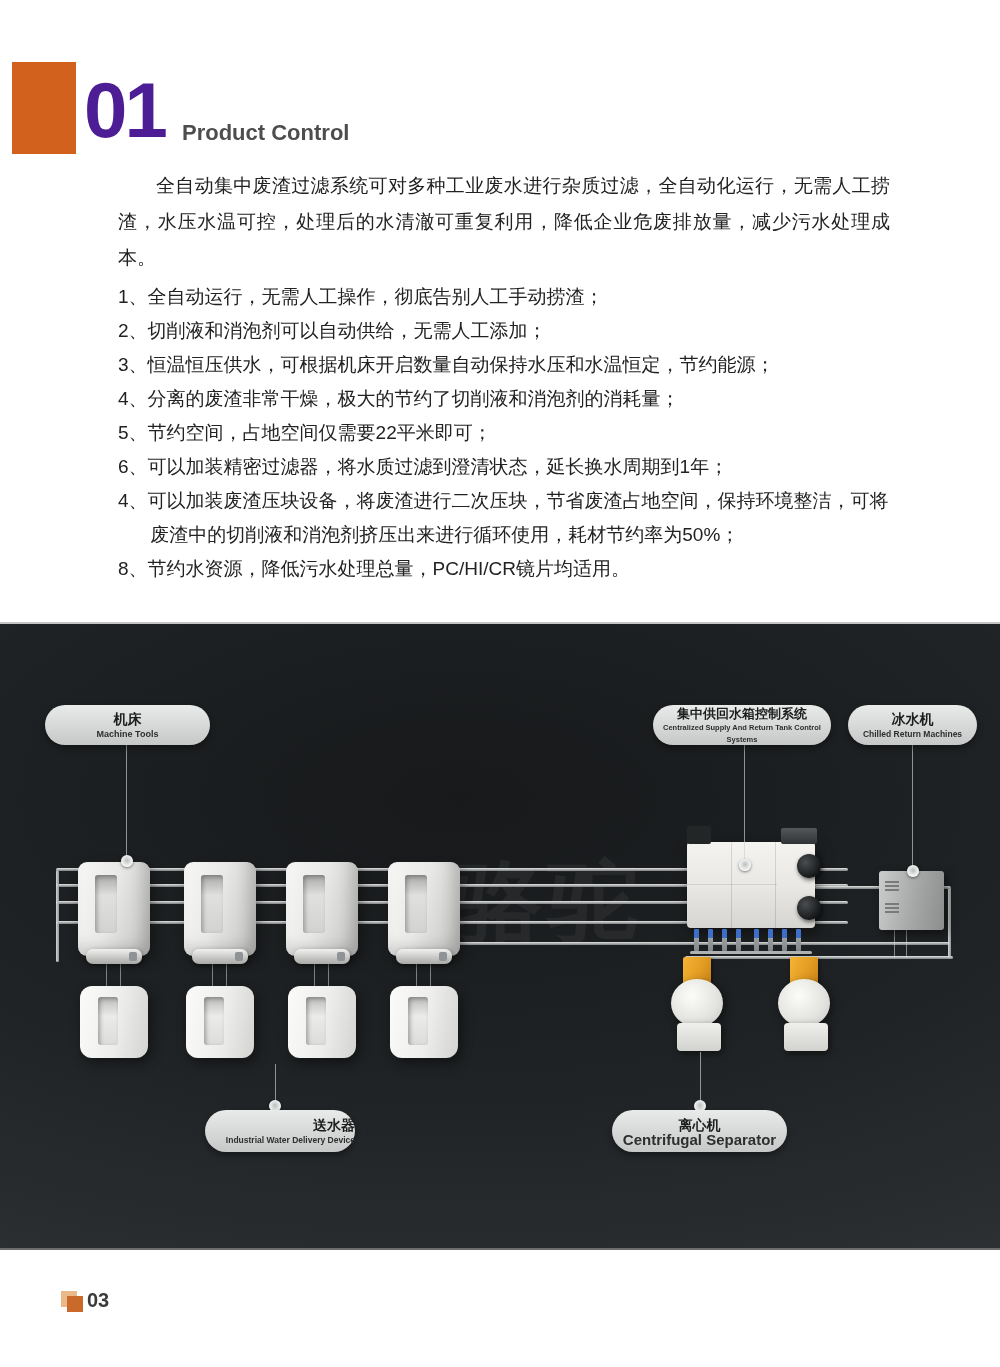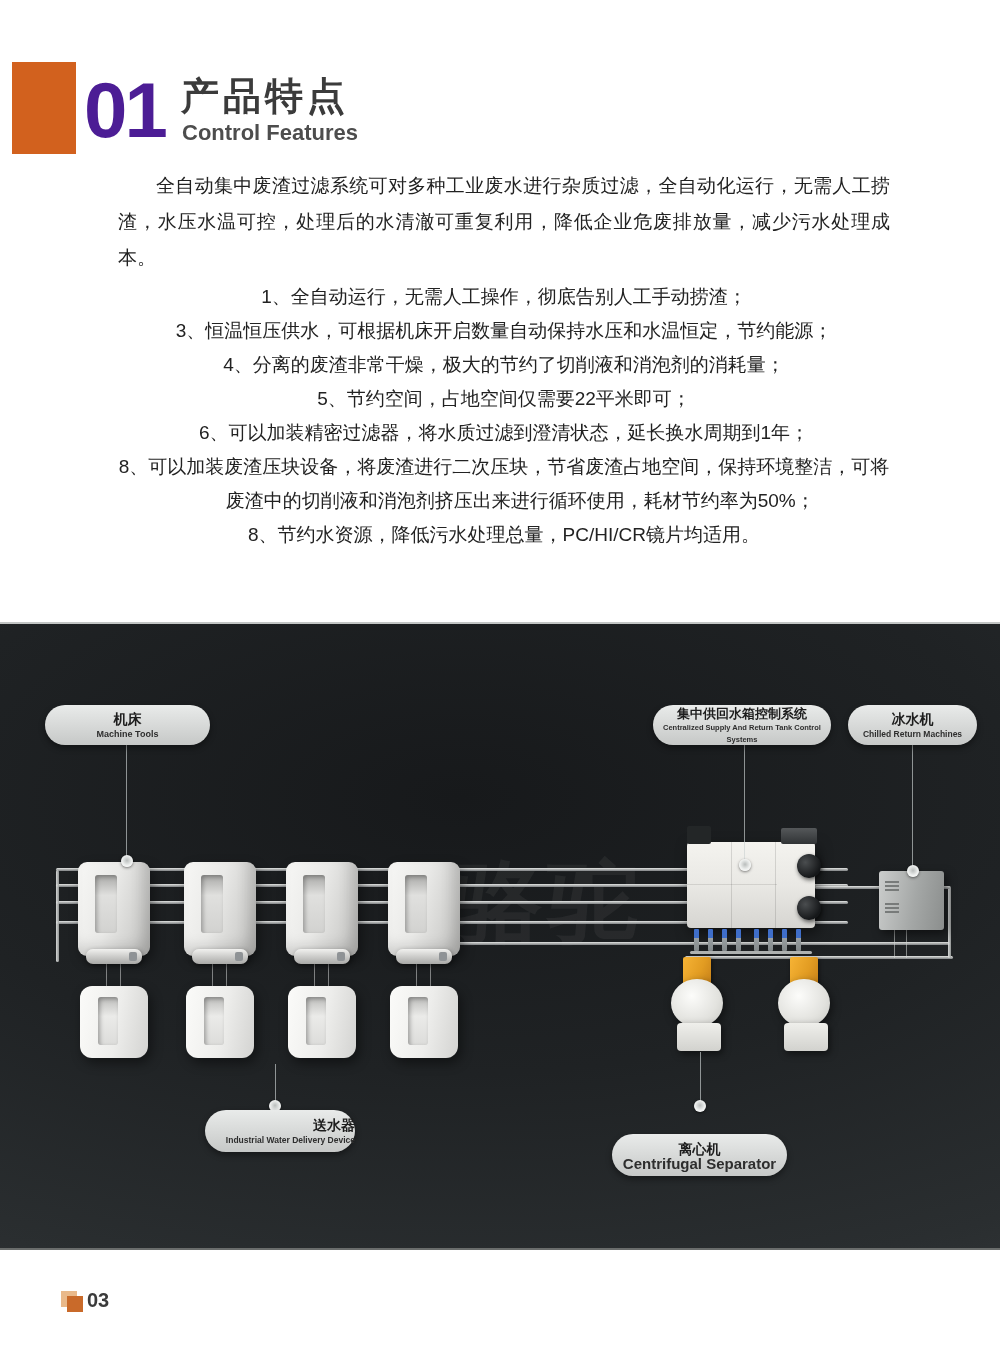--- a/index.html
+++ b/index.html
@@ -11,21 +11,21 @@
   .orange-block{position:absolute;left:12px;top:62px;width:64px;height:92px;background:#d2611e;}
   .big-number{position:absolute;left:84px;top:62px;height:92px;line-height:96px;
     font-size:78px;font-weight:800;letter-spacing:-3px;color:#4c1d95;}
   .title-zh{position:absolute;left:181px;top:74px;font-size:38px;font-weight:800;
     letter-spacing:4px;color:#3b3b3b;line-height:44px;}
   .title-en{position:absolute;left:182px;top:120px;font-size:22px;font-weight:700;
     color:#4d4d4d;line-height:26px;}
   
   .content{position:absolute;left:118px;top:168px;width:772px;font-size:19px;color:#222;}
   .intro{line-height:36px;text-indent:2em;text-align:justify;margin:0 0 4px 0;}
-  .features{line-height:34px;text-align:center;}
+  .features{line-height:34px;}
   .feature-item{padding-left:1.7em;text-indent:-1.7em;}
   
   .diagram{position:absolute;left:0;top:622px;width:1000px;height:628px;overflow:hidden;
     background:radial-gradient(140% 110% at 46% 28%, #17191b 0%, #1f2224 40%, #2a2e30 72%, #3a3e40 100%);
     border-top:2px solid #c2c5c4;border-bottom:2px solid #6a6d6c;box-sizing:border-box;}
   .watermark{position:absolute;left:452px;top:218px;font-size:90px;font-weight:700;
     letter-spacing:6px;color:rgba(195,200,205,0.07);white-space:nowrap;}
   
   .pill{position:absolute;height:40px;border-radius:21px;text-align:center;
     background:linear-gradient(180deg,#e9ebea 0%,#d6d8d7 55%,#c6c8c7 100%);
@@ -99,32 +99,32 @@
   .sq-dark{position:absolute;left:67px;top:1296px;width:16px;height:16px;background:#c96a2a;}
   .page-num{position:absolute;left:87px;top:1289px;font-size:20px;font-weight:700;color:#3b3b3b;}
 </style>
 </head>
 <body>
 
 <div class="page">
 
   <div class="orange-block"></div>
   <div class="big-number">01</div>
-  <div class="title-zh">产品特点</div>
-  <div class="title-en">Control Features</div>
+  <div class="title-en">Product Control</div>
 
   <div class="content">
     <p class="intro">全自动集中废渣过滤系统可对多种工业废水进行杂质过滤，全自动化运行，无需人工捞渣，水压水温可控，处理后的水清澈可重复利用，降低企业危废排放量，减少污水处理成本。</p>
     <div class="features">
         <div class="feature-item">1、全自动运行，无需人工操作，彻底告别人工手动捞渣；</div>
+        <div class="feature-item">2、切削液和消泡剂可以自动供给，无需人工添加；</div>
         <div class="feature-item">3、恒温恒压供水，可根据机床开启数量自动保持水压和水温恒定，节约能源；</div>
         <div class="feature-item">4、分离的废渣非常干燥，极大的节约了切削液和消泡剂的消耗量；</div>
         <div class="feature-item">5、节约空间，占地空间仅需要22平米即可；</div>
         <div class="feature-item">6、可以加装精密过滤器，将水质过滤到澄清状态，延长换水周期到1年；</div>
-        <div class="feature-item">8、可以加装废渣压块设备，将废渣进行二次压块，节省废渣占地空间，保持环境整洁，可将废渣中的切削液和消泡剂挤压出来进行循环使用，耗材节约率为50%；</div>
+        <div class="feature-item">4、可以加装废渣压块设备，将废渣进行二次压块，节省废渣占地空间，保持环境整洁，可将废渣中的切削液和消泡剂挤压出来进行循环使用，耗材节约率为50%；</div>
         <div class="feature-item">8、节约水资源，降低污水处理总量，PC/HI/CR镜片均适用。</div>
       </div>
   </div>
 
   <div class="diagram">
     <div class="watermark">骆驼</div>
 
     <div class="pipe" style="left:56px;top:244px;width:792px;"></div>
     <div class="pipe" style="left:56px;top:260px;width:792px;"></div>
     <div class="pipe" style="left:56px;top:277px;width:792px;"></div>
@@ -248,21 +248,21 @@
       <div class="pill-en small">Machine Tools</div>
     </div>
     <div class="pill" style="left:848px;top:81px;width:129px;">
       <div class="pill-zh">冰水机</div>
       <div class="pill-en" style="font-size:8.5px;">Chilled Return Machines</div>
     </div>
     <div class="pill" style="left:205px;top:486px;width:150px;height:42px;text-align:right;">
       <div class="pill-zh">送水器</div>
       <div class="pill-en" style="font-size:8.5px;">Industrial Water Delivery Device</div>
     </div>
-    <div class="pill" style="left:612px;top:486px;width:175px;height:42px;margin-top:24px;">
+    <div class="pill" style="left:612px;top:486px;width:175px;height:42px;">
       <div class="pill-zh">离心机</div>
       <div class="pill-en">Centrifugal Separator</div>
     </div>
   </div>
 
   <div class="sq-light"></div>
   <div class="sq-dark"></div>
   <div class="page-num">03</div>
 
 </div>

